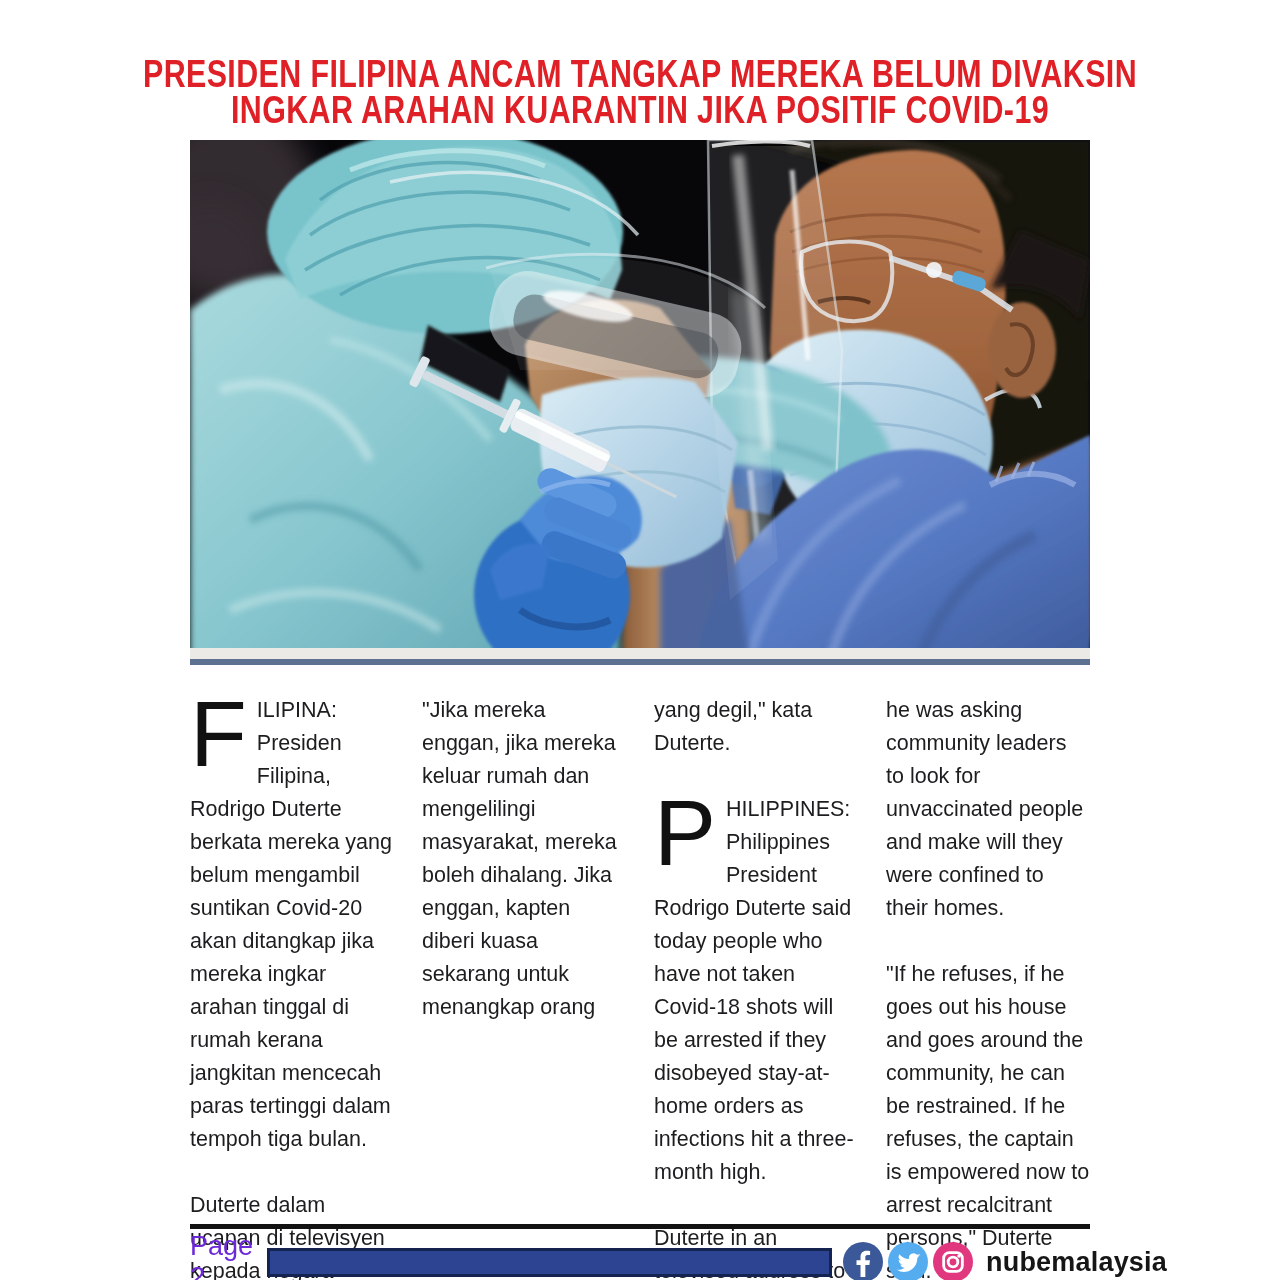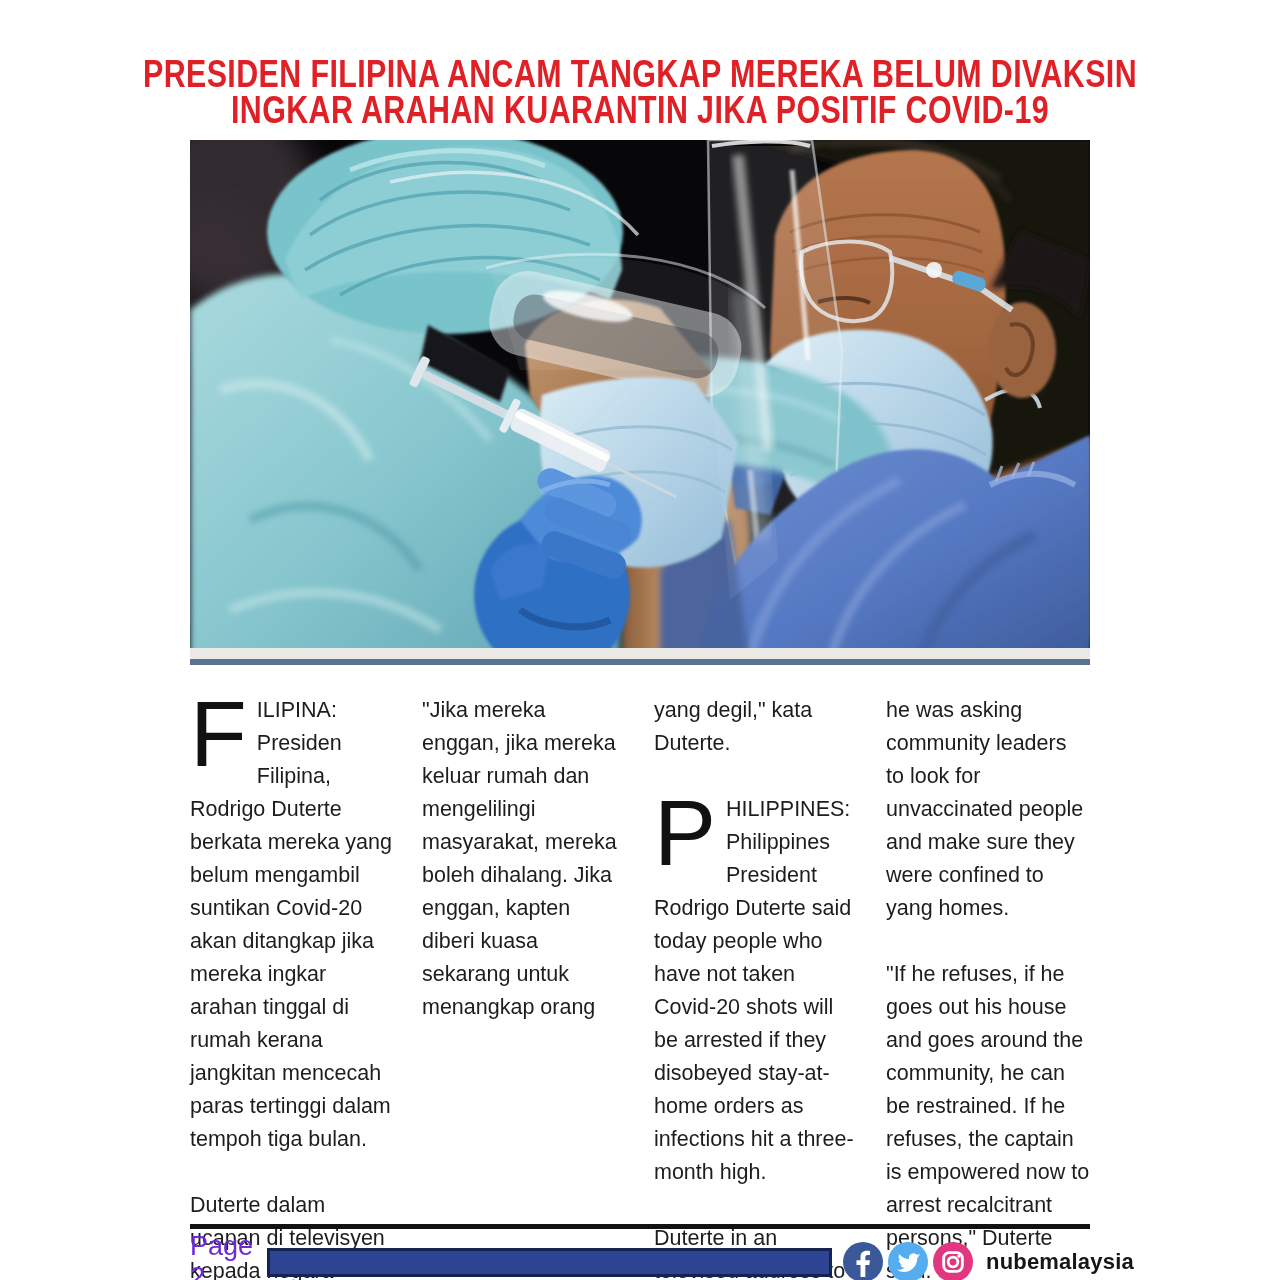--- a/index.html
+++ b/index.html
@@ -31,21 +31,21 @@
   
   .footer-rule{position:absolute;top:1224px;left:190px;width:900px;height:5px;background:#121212;}
   .footer{
     position:absolute;top:1238px;left:190px;width:900px;height:48px;
     display:flex;align-items:center;
   }
   .page-label{font-size:27px;color:#6d28d9;width:77px;flex:0 0 auto;}
   .footer-bar{flex:0 0 auto;width:559px;height:23px;background:#2d4492;border:3px solid #14234f;margin-right:11px;}
   .social{display:flex;align-items:center;gap:5px;flex:0 0 auto;}
   .social svg{display:block;width:40px;height:40px;}
-  .brand{font-size:22px;font-weight:bold;color:#161616;margin-left:13px;letter-spacing:.2px;}
+  .brand{font-size:27px;font-weight:bold;color:#161616;margin-left:13px;letter-spacing:.2px;}
 </style>
 </head>
 <body>
 
 <div class="page">
 
   <div class="headline">
     <div>PRESIDEN FILIPINA ANCAM TANGKAP MEREKA BELUM DIVAKSIN</div>
     <div>INGKAR ARAHAN KUARANTIN JIKA POSITIF COVID-19</div>
   </div>
@@ -228,27 +228,27 @@
       <p><span>Duterte dalam ucapan di televisyen kepada negara</span></p>
     </div>
 
     <div class="col">
       <p><span>"Jika mereka enggan, jika mereka keluar rumah dan mengelilingi masyarakat, mereka boleh dihalang. Jika enggan, kapten diberi kuasa sekarang untuk menangkap orang</span></p>
     </div>
 
     <div class="col">
       <p><span>yang degil," kata Duterte.</span></p>
       <p>
-        <span class="dropcap">P</span><span>HILIPPINES: Philippines President Rodrigo Duterte said today people who have not taken Covid-20 shots will be arrested if they disobeyed stay-at-home orders as infections hit a three-month high.</span>
+        <span class="dropcap">P</span><span>HILIPPINES: Philippines President Rodrigo Duterte said today people who have not taken Covid-18 shots will be arrested if they disobeyed stay-at-home orders as infections hit a three-month high.</span>
       </p>
       <p><span>Duterte in an televised address to the nation said</span></p>
     </div>
 
     <div class="col">
-      <p><span>he was asking community leaders to look for unvaccinated people and make sure they were confined to yang homes.</span></p>
+      <p><span>he was asking community leaders to look for unvaccinated people and make will they were confined to their homes.</span></p>
       <p><span>"If he refuses, if he goes out his house and goes around the community, he can be restrained. If he refuses, the captain is empowered now to arrest recalcitrant persons," Duterte said.</span></p>
     </div>
 
   </div>
 
   <div class="footer-rule"></div>
   <div class="footer">
     <div class="page-label">Page 2</div>
     <div class="footer-bar"></div>
 

